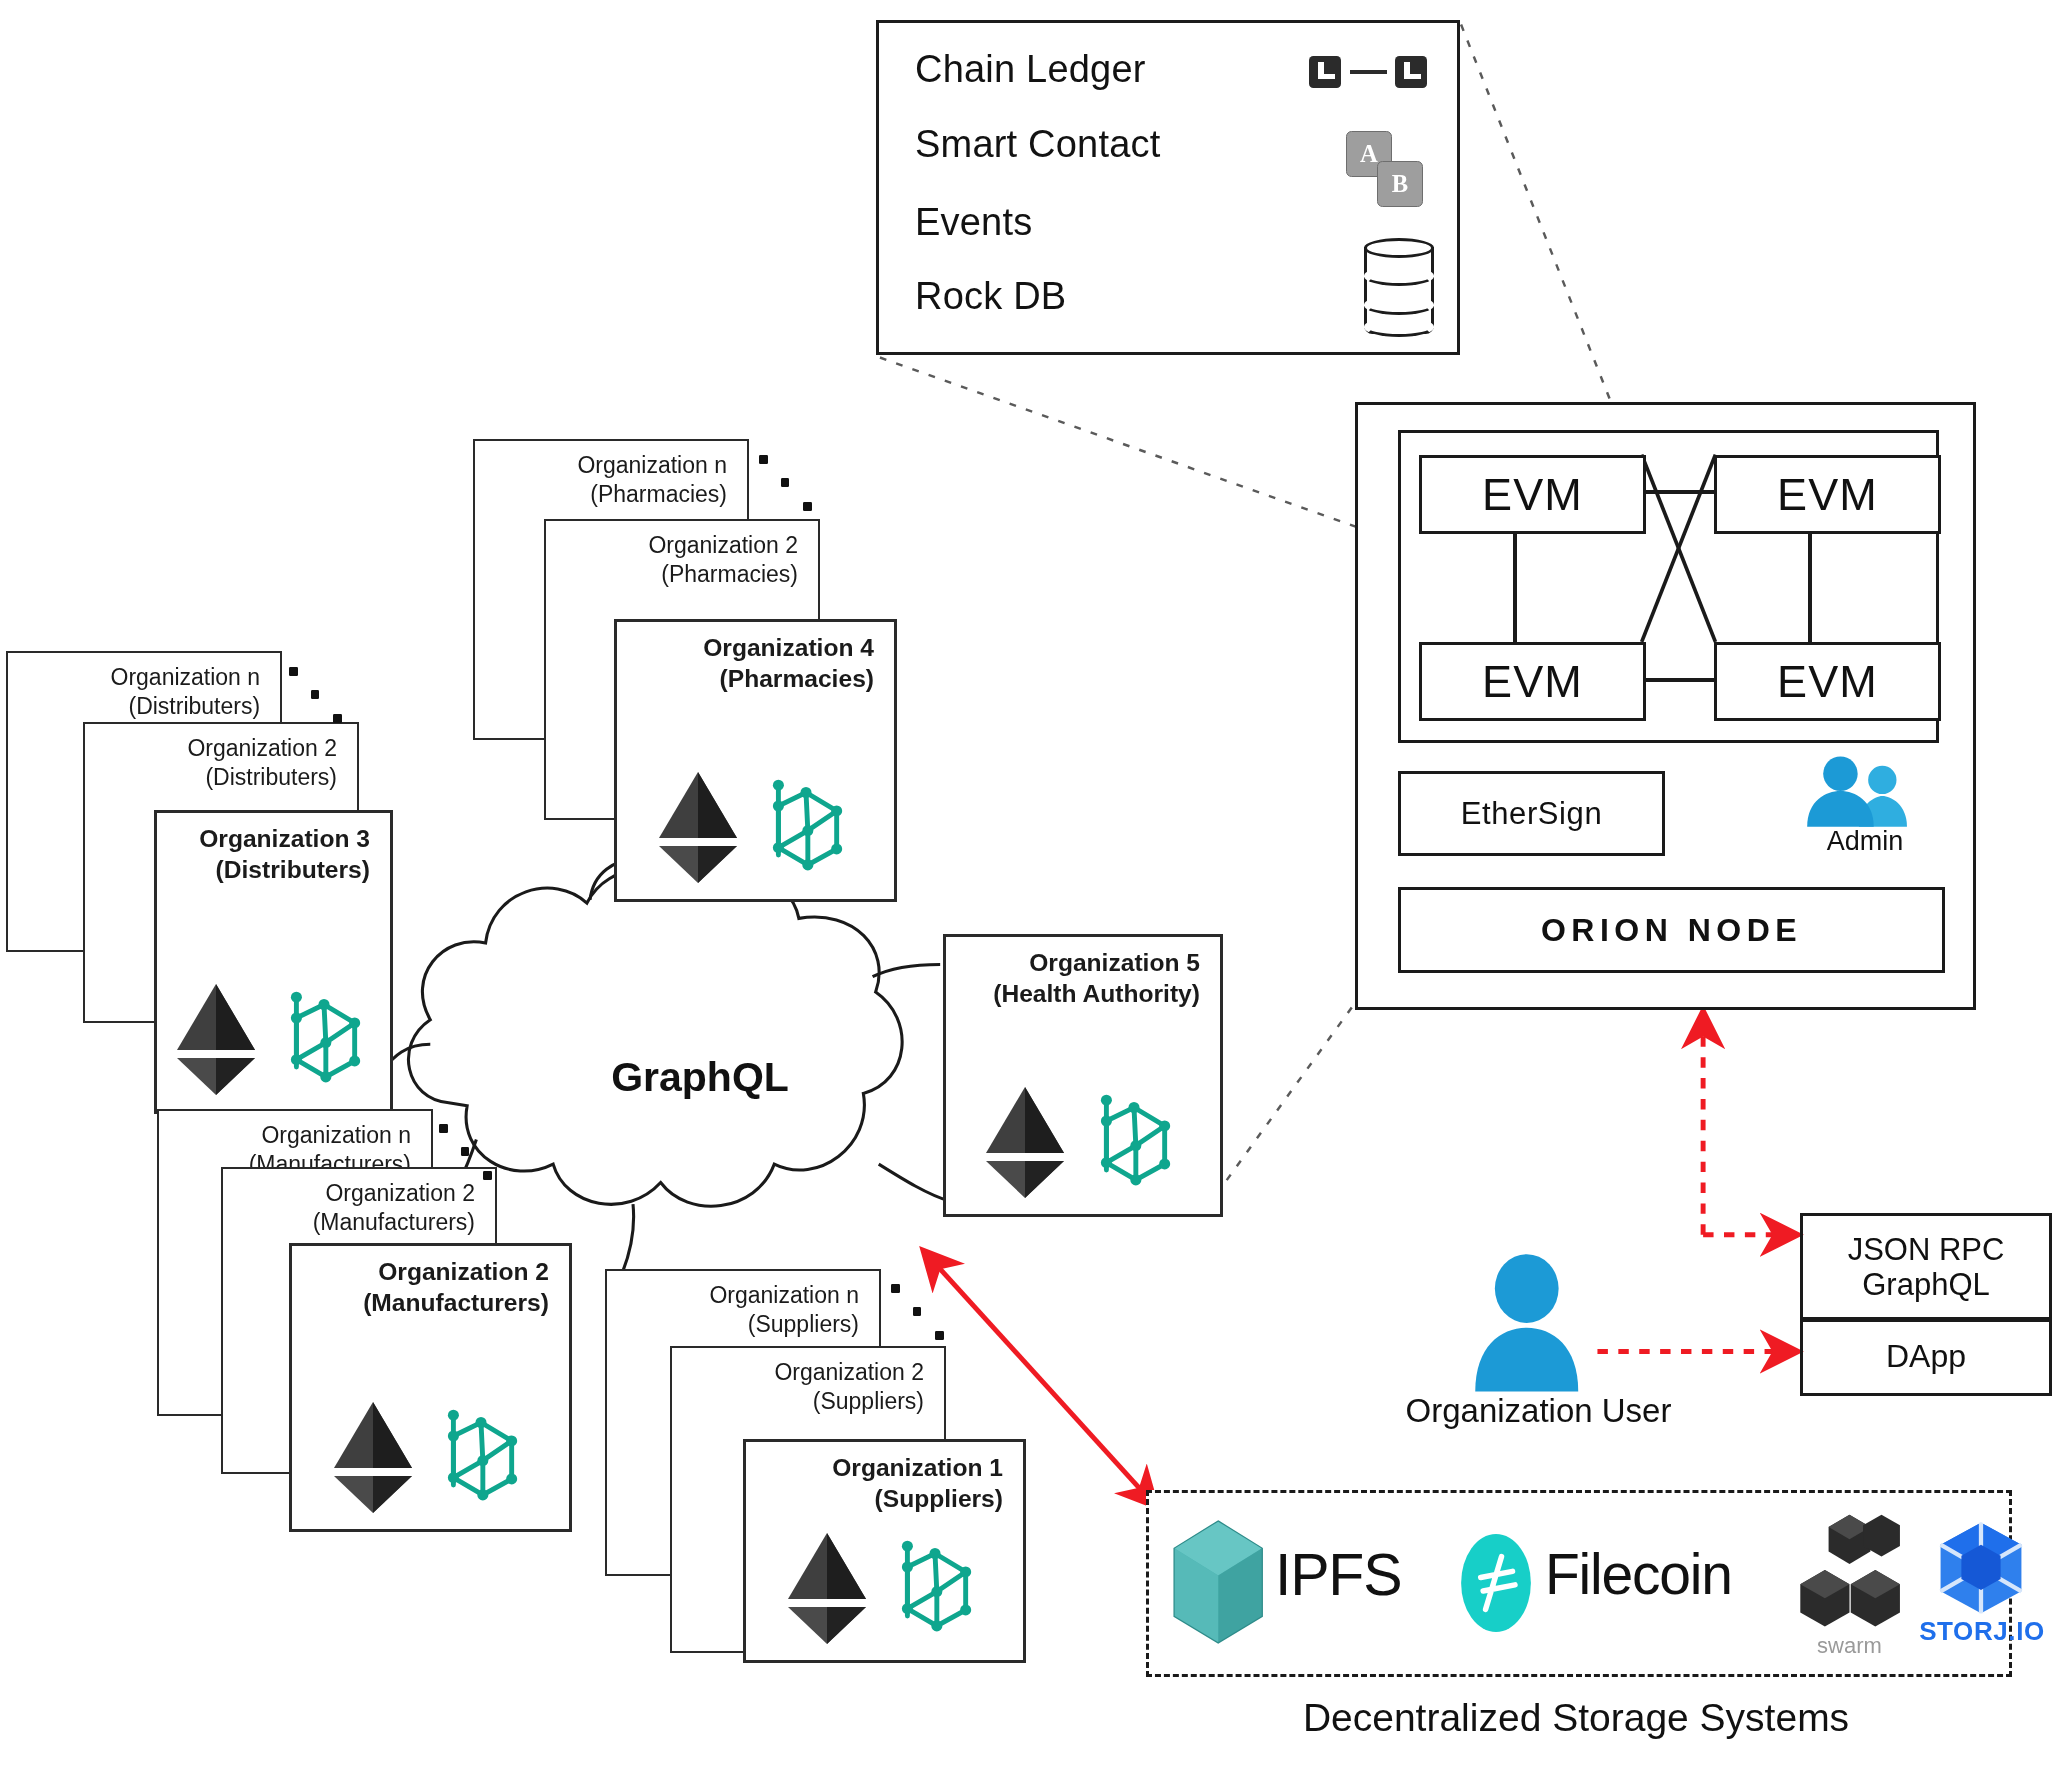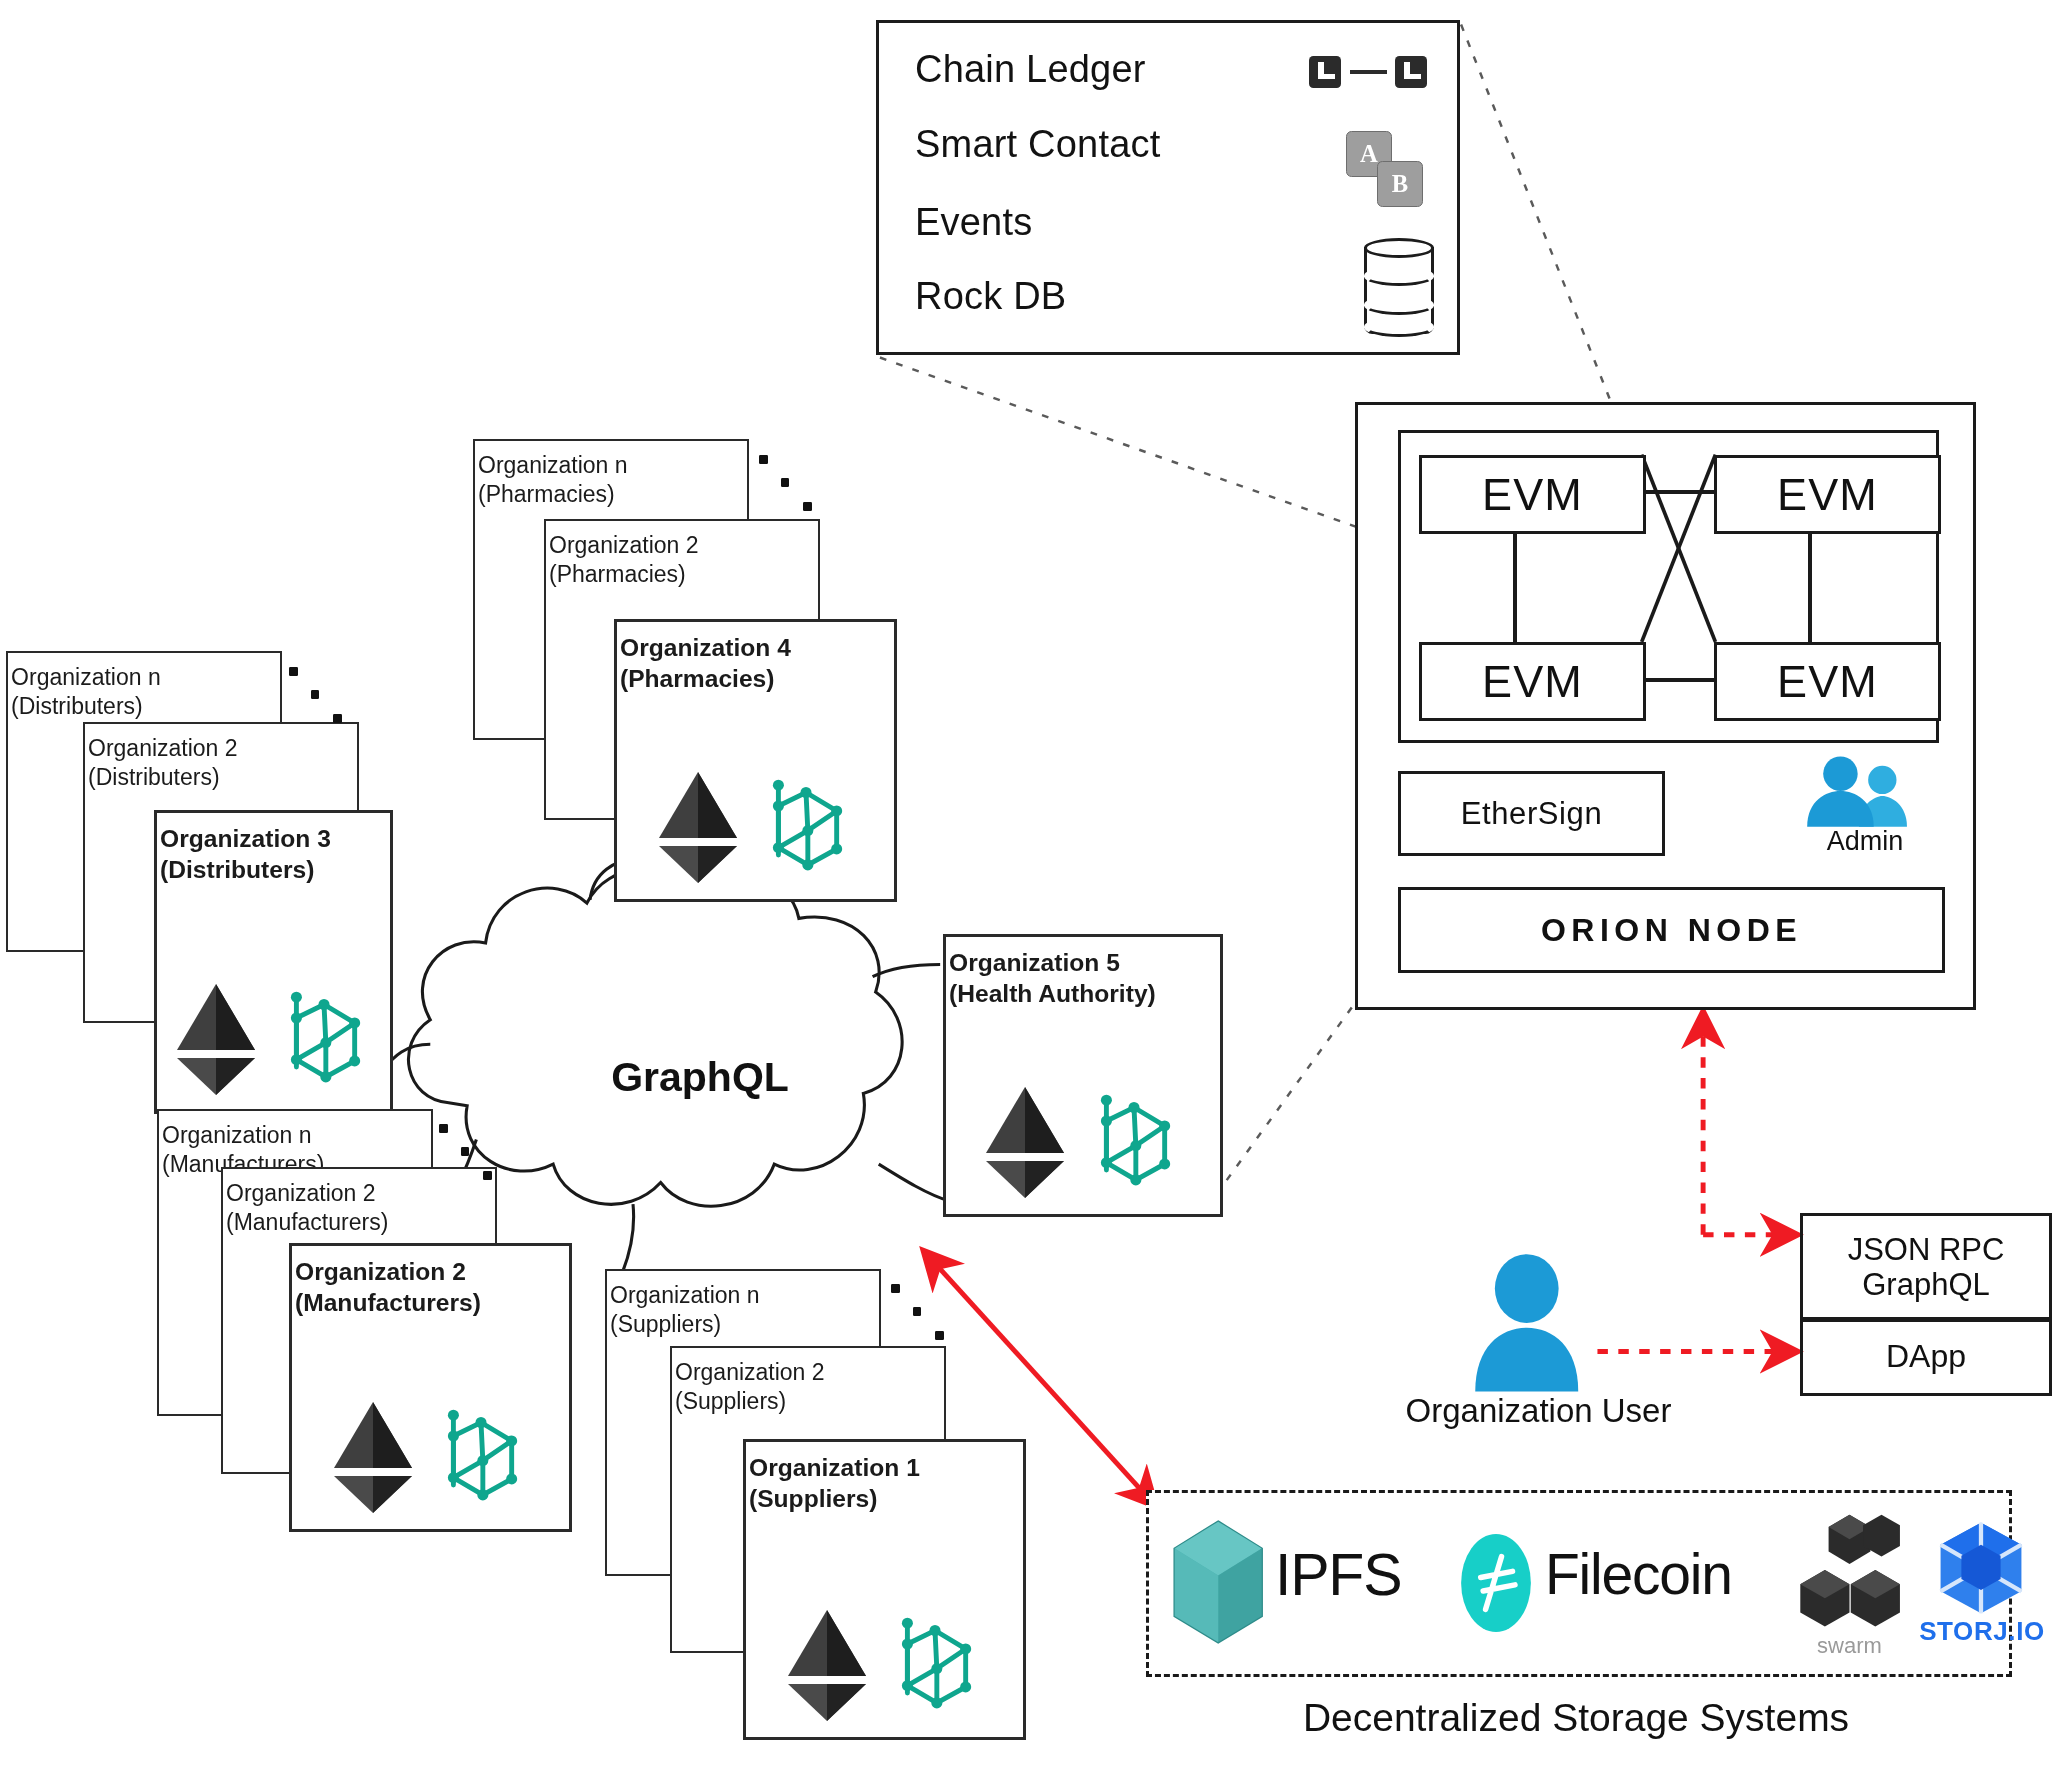--- a/index.html
+++ b/index.html
@@ -165,25 +165,25 @@
 
   
   .orgcard{
     position:absolute;
     background:#fff;
     border:2.5px solid #2a2a2a;
     box-sizing:border-box;
   }
   .orgcard .ttl{
     position:absolute;left:0;right:0;top:9.8px;
-    text-align:left;
+    text-align:right;
     font-size:23px;
     line-height:1.28;
     color:#1b1b1b;
-    padding:0 3px;
+    padding:0 20px;
   }
   .orgcard.front{border-width:3.1px;margin-top:20px;}
   .orgcard.front .ttl{font-weight:700;font-size:24.6px;}
   .orgcard .logos{
     position:absolute;left:0;right:0;bottom:16px;
     display:flex;align-items:flex-end;justify-content:center;gap:24.6px;
   }
 
   
   .eth{position:relative;width:77px;height:111px;}
@@ -608,21 +608,21 @@
       <span>Organization n</span><br>
       <span>(Suppliers)</span>
     </div>
   </div>
   <div class="orgcard" style="left:670px;top:1346px;width:276px;height:307px;">
     <div class="ttl">
       <span>Organization 2</span><br>
       <span>(Suppliers)</span>
     </div>
   </div>
-  <div class="orgcard front" style="left:743px;top:1419px;width:283px;height:301px;">
+  <div class="orgcard front" style="left:743px;top:1419px;width:283px;height:224px;">
     <div class="ttl">
       <span>Organization 1</span><br>
       <span>(Suppliers)</span>
     </div>
     <div class="logos">
       <div class="eth">
         <div class="top"></div>
           <div class="topdark"></div>
           <div class="botl"></div>
           <div class="botr"></div>

